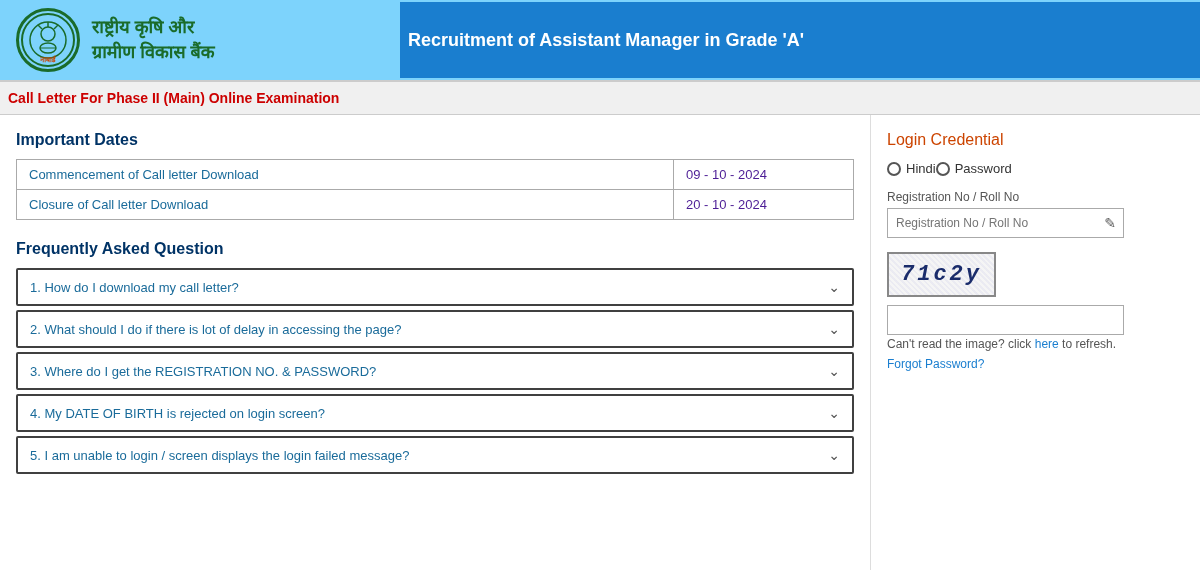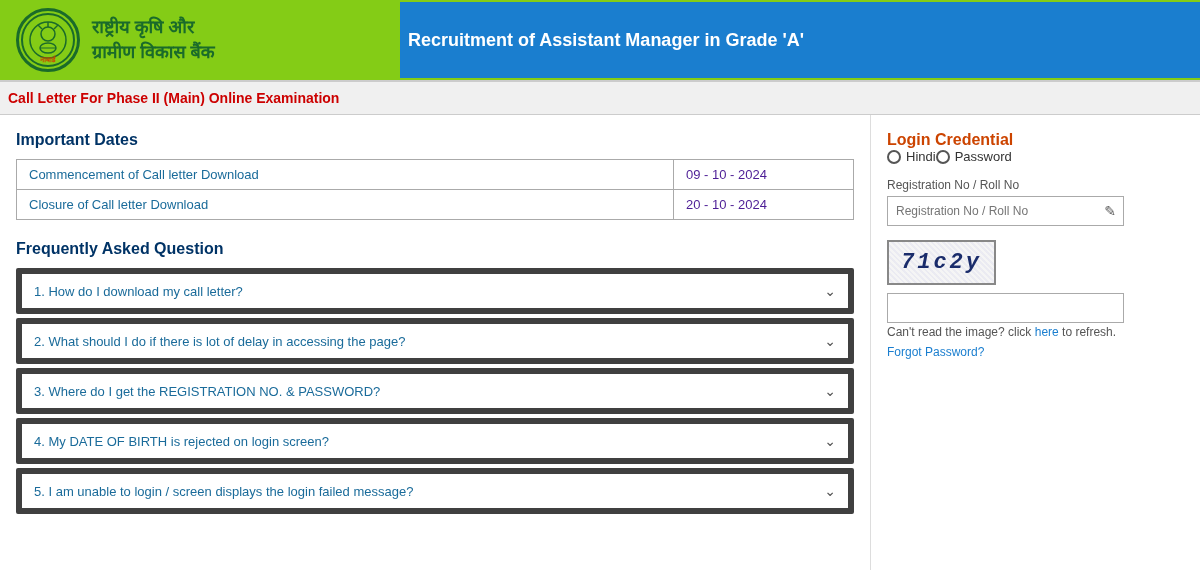--- a/index.html
+++ b/index.html
@@ -2,21 +2,21 @@
 <html><head>
   <meta charset="utf-8">
   <style>
     * { box-sizing: border-box; margin: 0; padding: 0; }
     body { font-family: Arial, sans-serif; font-size: 13px; background: #fff; color: #333; }
 
     
     .header {
       display: flex;
       align-items: center;
-      background: #84cc16;
+      background: #7dd3fc;
       border-bottom: 2px solid #ccc;
     }
     .header-logo {
       display: flex;
       align-items: center;
       padding: 8px 16px;
       min-width: 400px;
     }
     .logo-circle {
       width: 64px;
@@ -95,44 +95,44 @@
     }
 
     
     .faq-title {
       font-size: 16px;
       font-weight: bold;
       color: #003366;
       margin-bottom: 10px;
     }
     .faq-item {
-      border: 6px solid #404040;
+      border: 2px solid #404040;
       margin-bottom: 4px;
       border-radius: 2px;
     }
     .faq-question {
       display: flex;
       justify-content: space-between;
       align-items: center;
       padding: 9px 12px;
       color: #1a6b9a;
       font-size: 13px;
       cursor: pointer;
     }
     .faq-chevron {
       color: #555;
       font-size: 14px;
     }
 
     
     .login-title {
       font-size: 16px;
-      font-weight: bold;
+      font-weight: normal;
       color: #cc4400;
-      margin-bottom: 0;
+      margin-bottom: 12px;
     }
     .lang-options {
       display: flex;
       margin-bottom: 14px;
       align-items: flex-start;
     }
     .lang-option {
       display: flex;
       align-items: center;
       gap: 5px;

